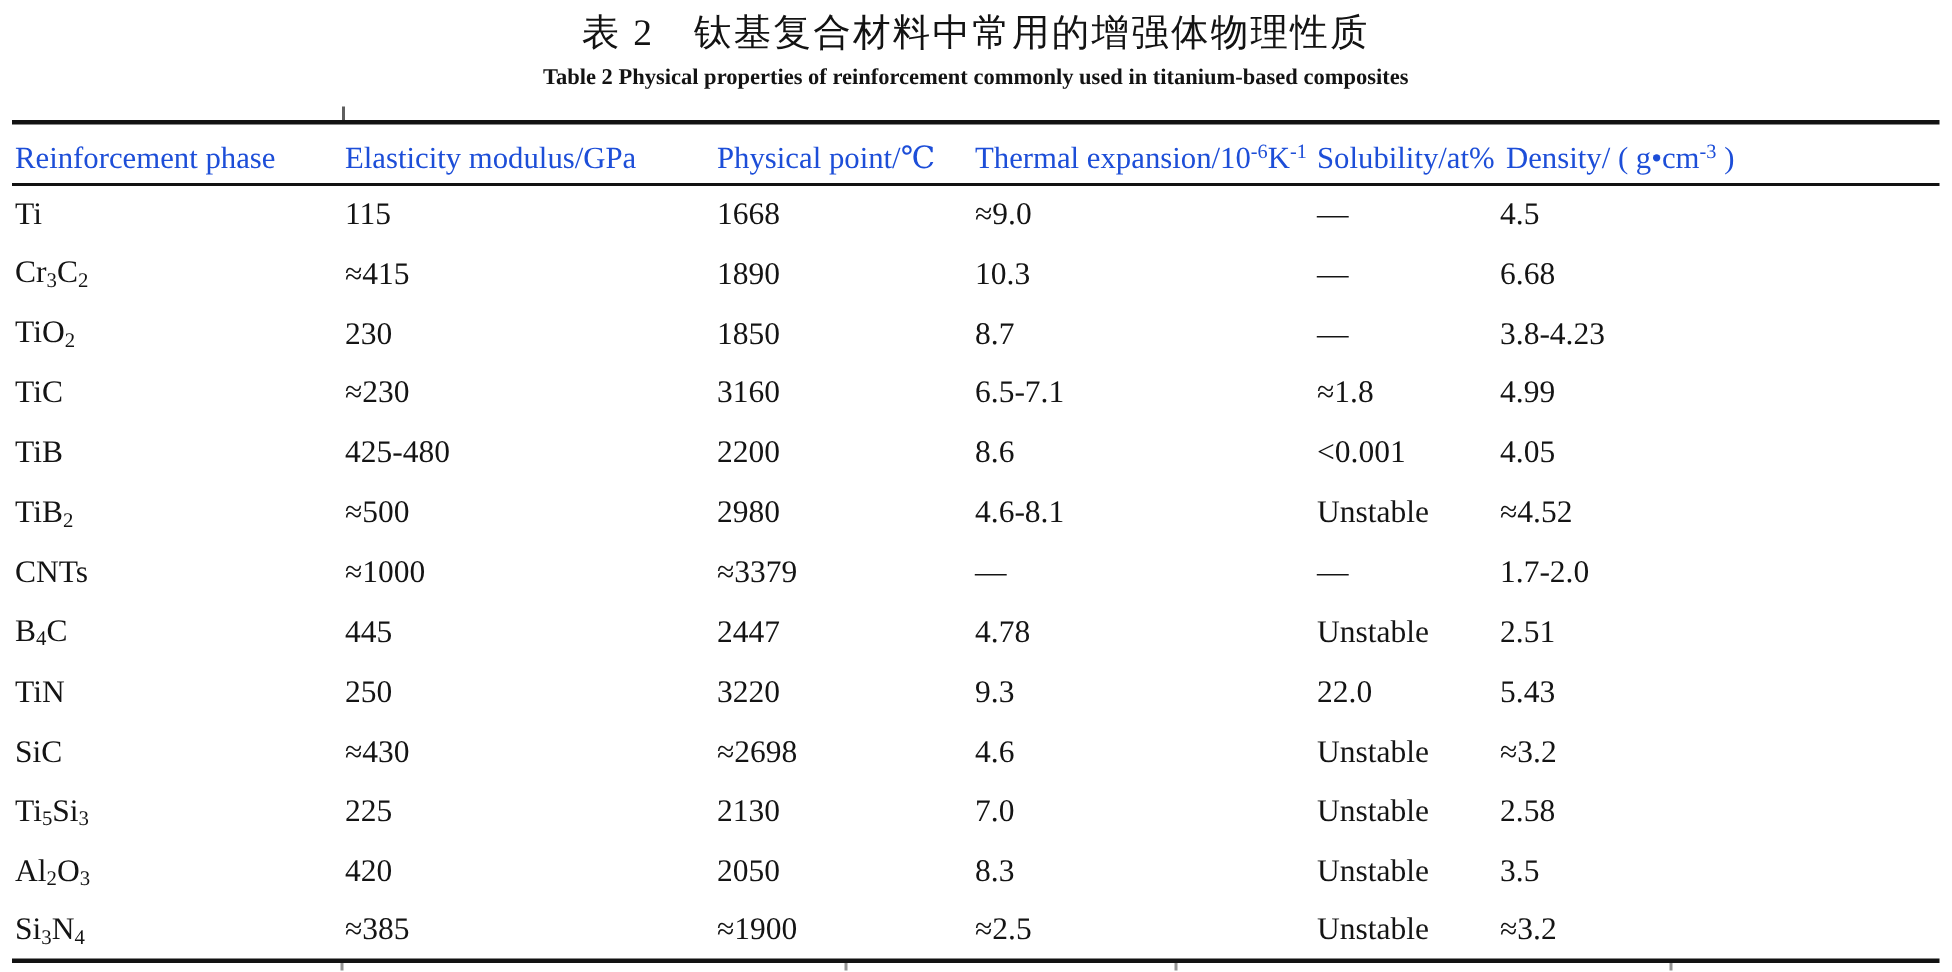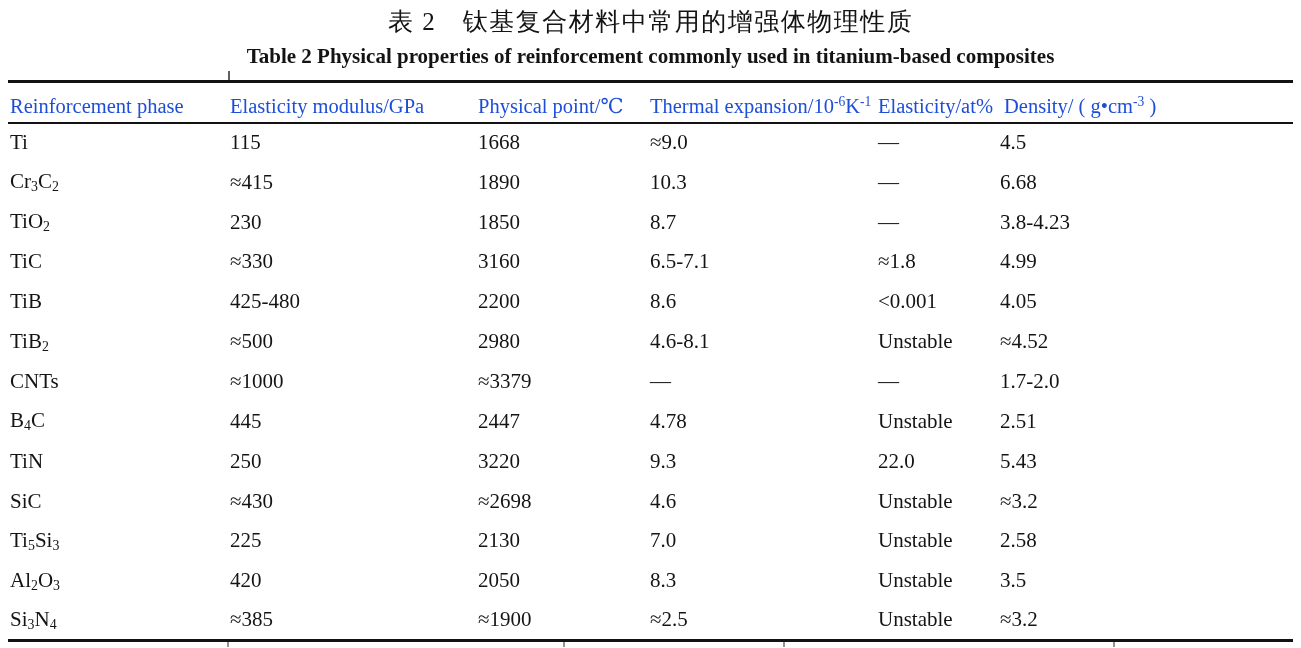--- a/index.html
+++ b/index.html
@@ -6,21 +6,21 @@
   .page{
     position:relative;width:1301px;height:648px;background:#ffffff;
     font-family:"Liberation Serif","DejaVu Serif",serif;color:#161616;overflow:hidden;
   }
   .title-zh{
     position:absolute;top:5px;left:0;width:100%;text-align:center;
     font-size:25px;letter-spacing:1.5px;color:#131313;
   }
   .title-en{
     position:absolute;top:44px;left:0;width:100%;text-align:center;
-    font-size:21px;font-weight:bold;color:#131313;
+    font-size:15px;font-weight:bold;color:#131313;
   }
   table.props{
     position:absolute;left:8px;top:80px;width:1285px;
     border-collapse:collapse;table-layout:fixed;
     border-top:3.5px solid #121212;border-bottom:3.5px solid #121212;
   }
   thead tr{height:41px;}
   thead th{
     font-weight:normal;text-align:left;font-size:20.5px;
     border-bottom:2px solid #121212;white-space:nowrap;
@@ -59,21 +59,21 @@
       <col style="width:228px">
         <col style="width:122px">
         <col style="width:293px">
     </colgroup>
     <thead>
       <tr>
         <th class="c1">Reinforcement phase</th>
         <th>Elasticity modulus/GPa</th>
         <th>Physical point/℃</th>
         <th>Thermal expansion/10<sup>-6</sup>K<sup>-1</sup></th>
-        <th>Elasticity/at%</th>
+        <th>Solubility/at%</th>
         <th class="pad-sm">Density/ ( g•cm<sup>-3</sup> ) </th>
       </tr>
     </thead>
     <tbody>
         <tr>
     <td class="c1">Ti</td>
     <td>115</td>
     <td>1668</td>
     <td>≈9.0</td>
     <td>—</td>
@@ -90,21 +90,21 @@
         <tr>
     <td class="c1">TiO<sub>2</sub></td>
     <td>230</td>
     <td>1850</td>
     <td>8.7</td>
     <td>—</td>
     <td>3.8-4.23</td>
   </tr>
         <tr>
     <td class="c1">TiC</td>
-    <td>≈330</td>
+    <td>≈230</td>
     <td>3160</td>
     <td>6.5-7.1</td>
     <td>≈1.8</td>
     <td>4.99</td>
   </tr>
         <tr>
     <td class="c1">TiB</td>
     <td>425-480</td>
     <td>2200</td>
     <td>8.6</td>

